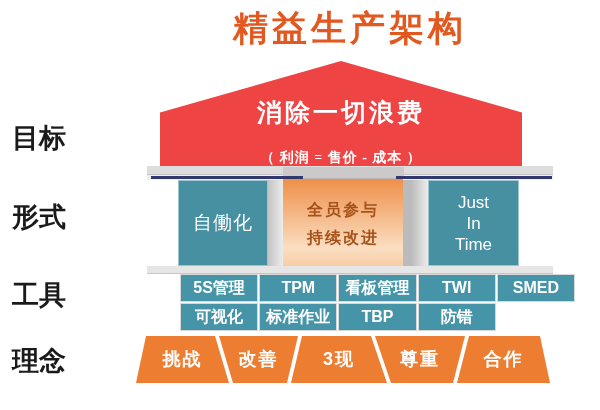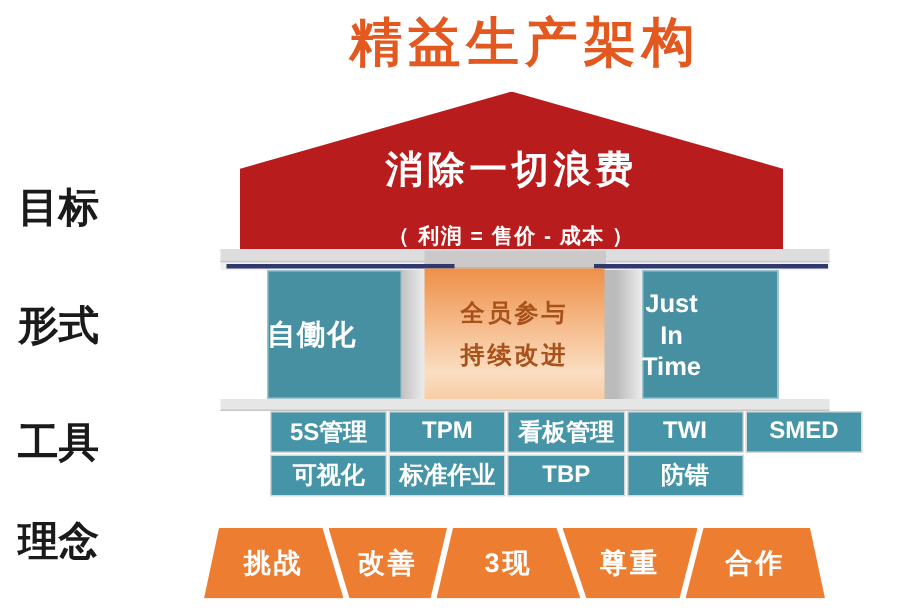--- a/index.html
+++ b/index.html
@@ -9,42 +9,43 @@
   }
   
   #title {
     position:absolute; left:100px; top:5px; width:500px; text-align:center;
     font-family:"Liberation Serif","DejaVu Serif",serif;
     font-size:35px; font-weight:bold; color:#E2581E; letter-spacing:4px;
   }
   
   #roof {
     position:absolute; left:160px; top:61px; width:362px; height:105px;
-    background:#b91c1c; color:#fff; text-align:center;
+    background:#ef4444; color:#fff; text-align:center;
     clip-path:polygon(50% 0, 100% 49%, 100% 100%, 0 100%, 0 49%);
+    font-family:Liberation Serif, serif;
   }
   #roof .slogan { margin-top:35px; font-size:25px; font-weight:bold; letter-spacing:3px; }
   #roof .formula { margin-top:20px; font-size:14px; font-weight:bold; letter-spacing:1px; }
   
   .cornice-top { position:absolute; left:147px; top:166px; width:406px; height:9px;
     background:#DDDDDD; border-bottom:1px solid #C4C4C4; box-sizing:border-box; }
   .cornice-bottom { position:absolute; left:147px; top:175px; width:406px; height:5px; background:#EFEFEF; }
   .center-capital { position:absolute; left:283px; top:167px; width:121px; height:12px;
     background:#CBC9C9; border-bottom:1px solid #B8B6B6; box-sizing:border-box; }
   .cap-line { position:absolute; top:176px; height:3px; background:#30386E; }
   #cap-line-left  { left:151px; width:152px; }
   #cap-line-right { left:396px; width:156px; }
   
   .col-side { position:absolute; top:180px; height:87px; }
   #col-side-left  { left:266px; width:19px; background:linear-gradient(to right,#BEBEBE,#F1F1F1); }
   #col-side-right { left:402px; width:26px; background:linear-gradient(to right,#BBBBBB 35%,#ECECEC); }
   
   .pillar {
     position:absolute; top:180px; height:86px; background:#4690A2; color:#fff;
-    font-weight:bold; display:flex; align-items:center; 
+    font-weight:normal; display:flex; align-items:center; justify-content:center;
     text-align:center; box-shadow:0 0 0 1px #9EC4CE inset;
   }
   #pillar-left  { left:178px; width:90px; font-size:19px; letter-spacing:1px; }
   #pillar-right { left:428px; width:91px; font-size:17px; }
   #pillar-right .jit-lines { line-height:21px; }
   #pillar-center {
     position:absolute; left:283px; top:179px; width:120px; height:89px;
     background:linear-gradient(#EE9049,#FBDEC2 78%,#F6CBA2);
     display:flex; flex-direction:column; align-items:center; justify-content:center;
     color:#A8521B; font-weight:bold; font-size:16px; letter-spacing:2px; line-height:28px;text-align:right;
@@ -56,21 +57,21 @@
   #tools-grid {
     position:absolute; left:155px; top:275px; width:393px; height:55px;
     display:grid; grid-template-columns:repeat(5,1fr); grid-template-rows:1fr 1fr; gap:3px;padding-left:26px;
   }
   .tool-cell {
     background:#4694A7; color:#fff; font-weight:bold; font-size:16px;
     display:flex; align-items:center; justify-content:center;
     box-shadow:0 0 0 1px #D8D8D8; white-space:nowrap;
   }
   
-  #base-row { position:absolute; left:136px; top:352px; width:414px; height:47px; }
+  #base-row { position:absolute; left:136px; top:336px; width:414px; height:47px; }
   .base-seg {
     position:absolute; top:0; height:47px; background:#ED7D31; color:#fff;
     font-weight:bold; font-size:18px; letter-spacing:2px; text-align:center; line-height:46px;
   }
   #seg1 { left:0;     width:93px; clip-path:polygon(10px 0,79px 0,93px 100%,0 100%); }
   #seg2 { left:83px;  width:79px; clip-path:polygon(0 0,79px 0,68px 100%,14px 100%); }
   #seg3 { left:155px; width:96px; clip-path:polygon(11px 0,80px 0,96px 100%,0 100%); }
   #seg4 { left:239px; width:90px; clip-path:polygon(0 0,90px 0,78px 100%,16px 100%); }
   #seg5 { left:321px; width:93px; clip-path:polygon(12px 0,83px 0,93px 100%,0 100%); }
   

